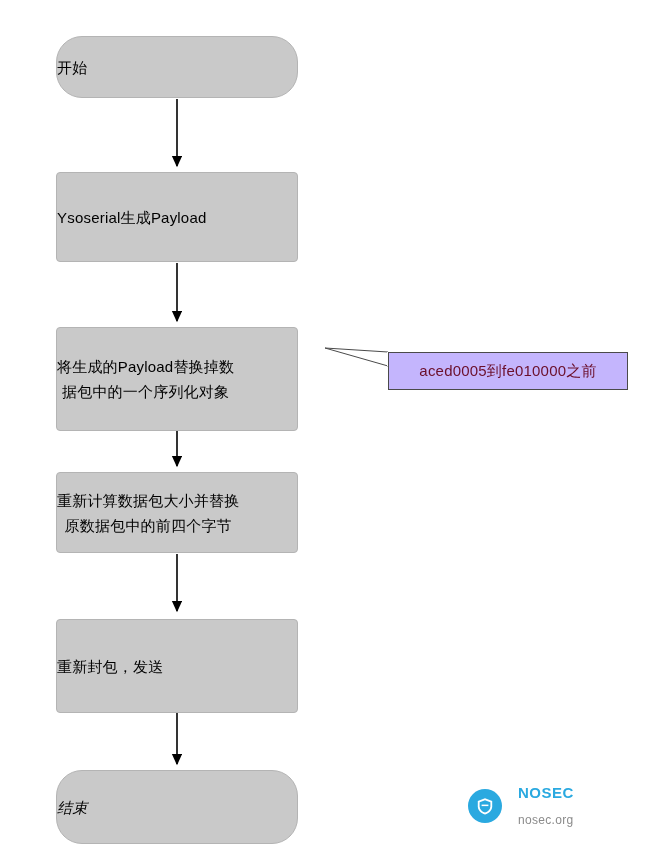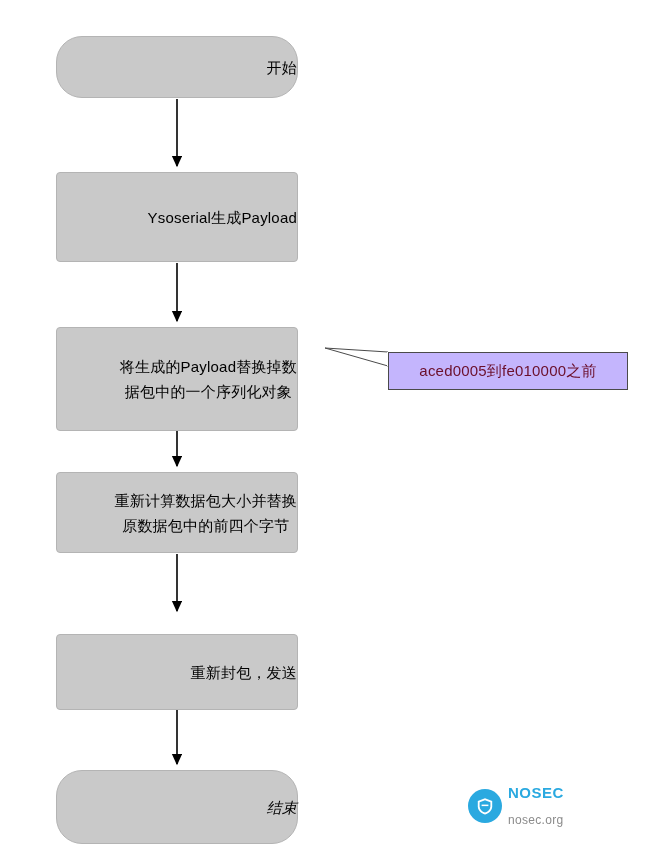--- a/index.html
+++ b/index.html
@@ -21,21 +21,21 @@
     width: 658px;
     height: 861px;
   }
   .node {
     position: absolute;
     background: #c9c9c9;
     border: 1px solid #b4b4b4;
     box-sizing: border-box;
     display: flex;
     align-items: center;
-    justify-content: flex-end;
+    justify-content: flex-start;
     text-align: center;
     color: #000000;
     font-size: 15px;
     line-height: 25px;
     letter-spacing: 0.2px;
     white-space: pre-line;
   }
   .node.terminal {
     border-radius: 26px;
   }
@@ -52,21 +52,21 @@
     justify-content: center;
     color: #6b0f2b;
     font-size: 15px;
     letter-spacing: 0.2px;
     white-space: nowrap;
   }
   .logo {
     position: absolute;
     display: flex;
     align-items: center;
-    gap: 6px;
+    gap: 16px;
   }
   .logo-mark {
     width: 34px;
     height: 34px;
     border-radius: 50%;
     background: #2aa9e0;
     display: flex;
     align-items: center;
     justify-content: center;
     flex: none;
@@ -122,21 +122,21 @@
   <div class="node process" style="left:56px;top:327px;width:242px;height:104px;">
     <span>将生成的Payload替换掉数
 据包中的一个序列化对象</span>
   </div>
 
   <div class="node process" style="left:56px;top:472px;width:242px;height:81px;">
     <span>重新计算数据包大小并替换
 原数据包中的前四个字节</span>
   </div>
 
-  <div class="node process" style="left:56px;top:634px;width:242px;height:76px;">
+  <div class="node process" style="left:56px;top:619px;width:242px;height:94px;">
     <span>重新封包，发送</span>
   </div>
 
   <div class="node terminal" style="left:56px;top:770px;width:242px;height:74px;font-style:italic;">
     <span>结束</span>
   </div>
 
   <div class="callout" style="left:388px;top:352px;width:240px;height:38px;">
     <span>aced0005到fe010000之前</span>
   </div>

